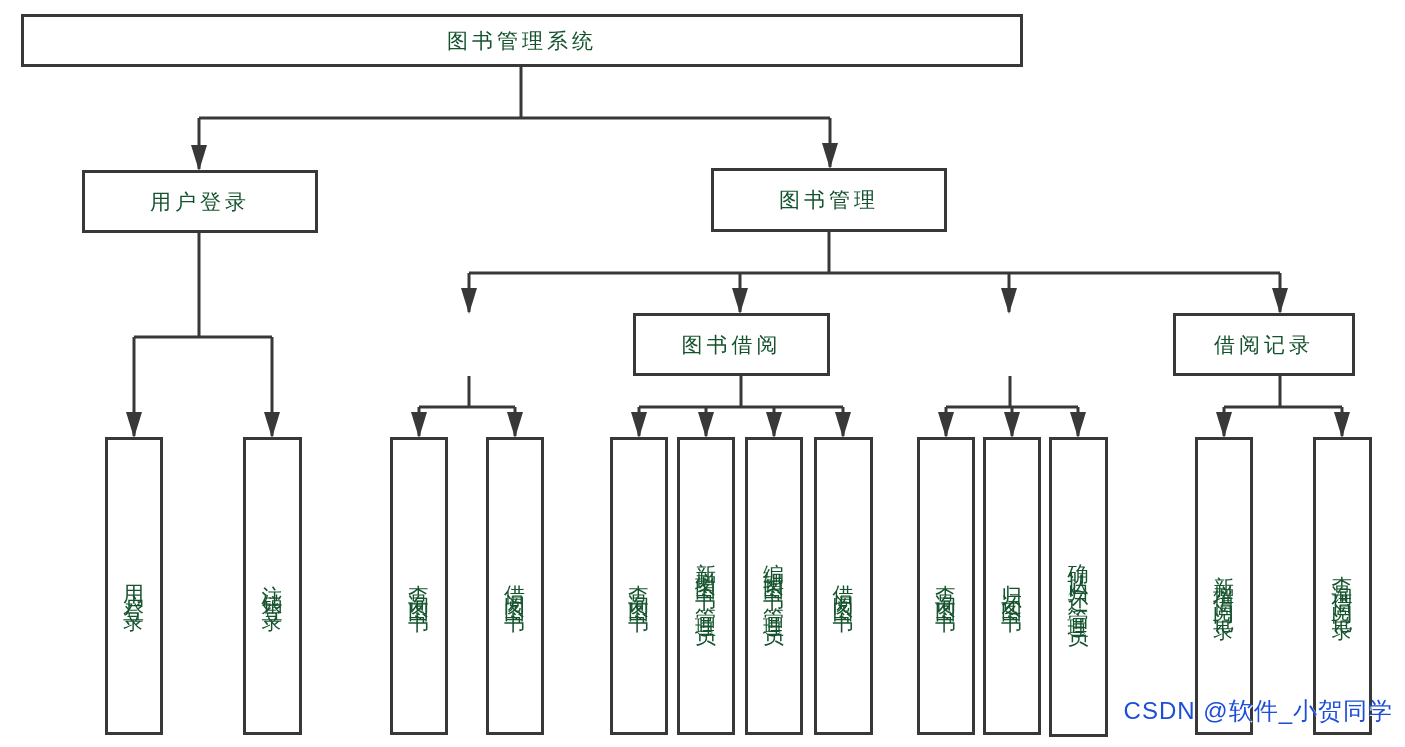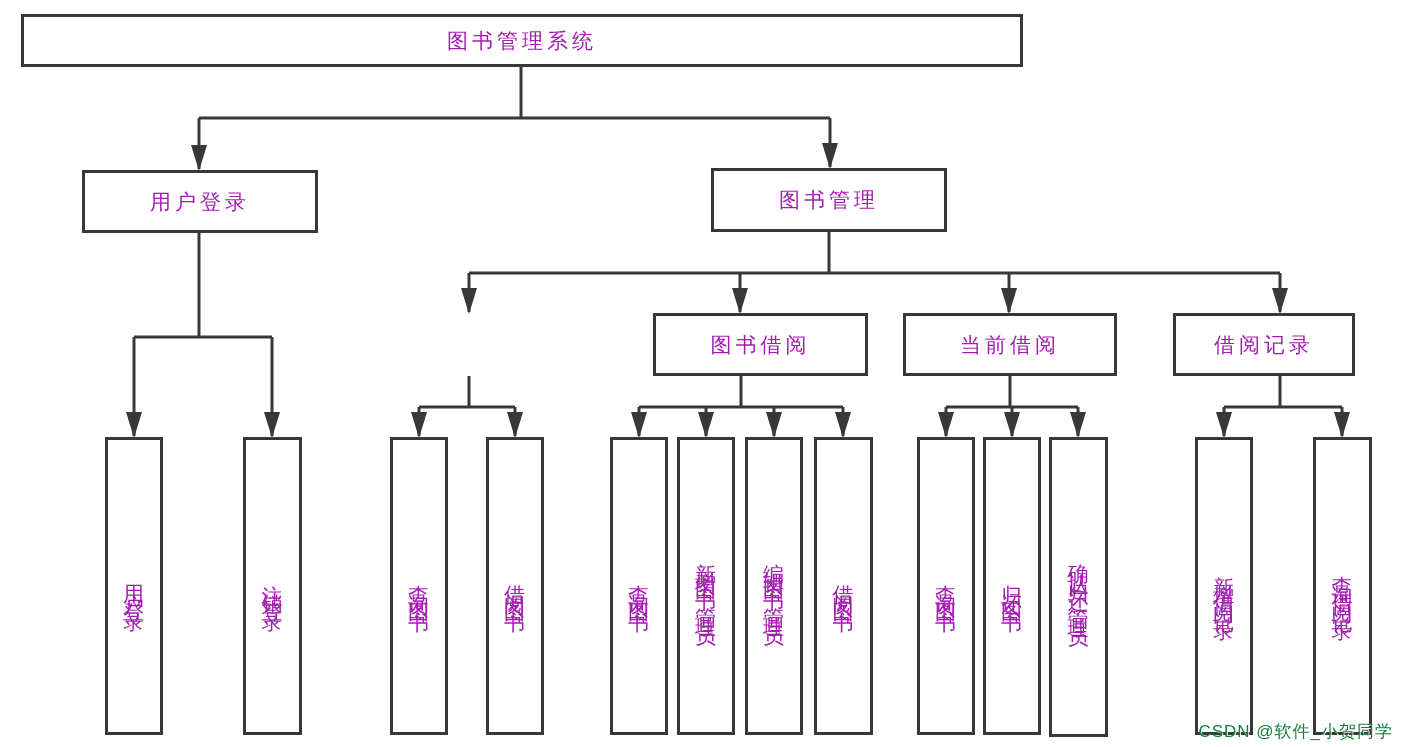--- a/index.html
+++ b/index.html
@@ -23,42 +23,42 @@
     height: 747px;
   }
   .node {
     position: absolute;
     box-sizing: border-box;
     background: #ffffff;
     border: 3px solid #383838;
     display: flex;
     align-items: center;
     justify-content: center;
-    color: #a21caf;
+    color: #14532d;
     font-size: 21px;
     letter-spacing: 4px;
     white-space: nowrap;
     z-index: 2;
   }
   .node span {
     display: block;
   }
   .leaf {
     writing-mode: vertical-rl;
     text-orientation: mixed;
     letter-spacing: 9px;
     line-height: 1;
   }
   #watermark {
     position: absolute;
     right: 12px;
-    bottom: 4px;
-    font-size: 17px;
+    bottom: 20px;
+    font-size: 24px;
     letter-spacing: 1px;
-    color: #15803d;
+    color: #1d4ed8;
     text-shadow: 1px 1px 0 rgba(255,255,255,0.85);
     z-index: 3;
   }
 </style>
 </head>
 <body>
 
 <div id="stage">
 
   <svg id="connectors" viewBox="0 0 1405 747" xmlns="http://www.w3.org/2000/svg">
@@ -103,25 +103,22 @@
     <span>图书管理系统</span>
   </div>
 
   <div class="node" style="left:82px; top:170px; width:236px; height:63px;">
     <span>用户登录</span>
   </div>
   <div class="node" style="left:711px; top:168px; width:236px; height:64px;align-items:center;">
     <span>图书管理</span>
   </div>
 
-  <div class="node" style="left:633px; top:313px; width:215px; height:63px;margin-left:20px;">
+  <div class="node" style="left:633px; top:313px; width:197px; height:63px;">
     <span>图书借阅</span>
-  </div>
-  <div class="node" style="left:903px; top:313px; width:214px; height:63px;">
-    <span>当前借阅</span>
   </div>
   <div class="node" style="left:1173px; top:313px; width:182px; height:63px;">
     <span>借阅记录</span>
   </div>
 
   <div class="node leaf" style="left:105px; top:437px; width:58px; height:298px;">
     <span>用户登录</span>
   </div>
   <div class="node leaf" style="left:243px; top:437px; width:59px; height:298px;">
     <span>注销登录</span>

